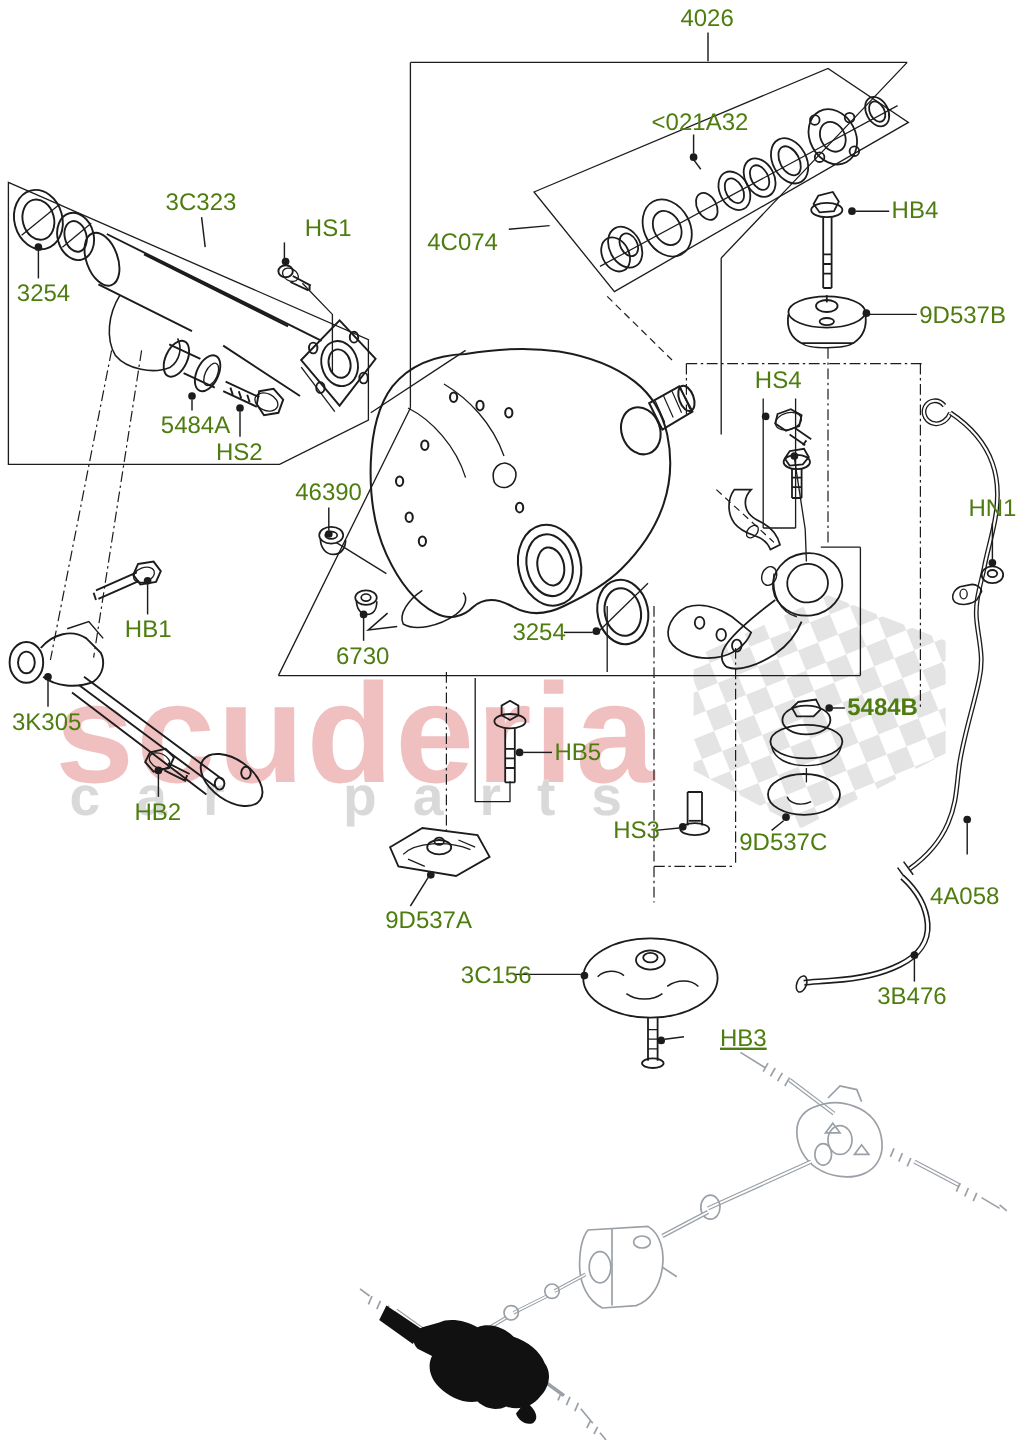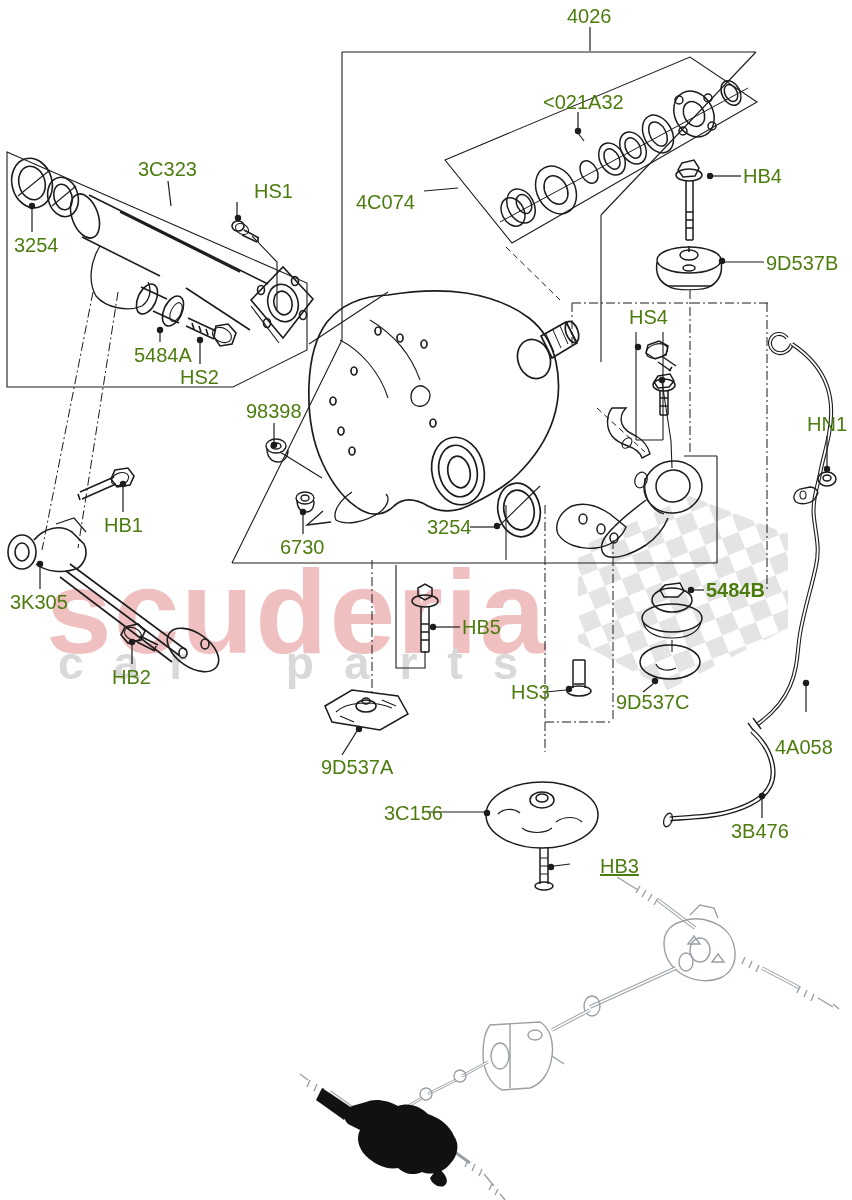--- a/index.html
+++ b/index.html
@@ -364,21 +364,21 @@
       <div class="label" style="left: 567px; top: 5px;">4026</div>
       <div class="label" style="left: 543px; top: 91px;">&lt;021A32</div>
       <div class="label" style="left: 356px; top: 180px; margin-top: 11px;">4C074</div>
       <div class="label" style="left: 743px; top: 165px;">HB4</div>
       <div class="label" style="left: 766px; top: 252px;">9D537B</div>
       <div class="label" style="left: 138px; top: 158px;">3C323</div>
       <div class="label" style="left: 222px; top: 180px; margin-left: 32px;">HS1</div>
       <div class="label" style="left: 14px; top: 234px;">3254</div>
       <div class="label" style="left: 134px; top: 344px;">5484A</div>
       <div class="label" style="left: 180px; top: 366px;">HS2</div>
-      <div class="label" style="left: 246px; top: 400px;">98398</div>
+      <div class="label" style="left: 246px; top: 400px;">46390</div>
       <div class="label" style="left: 104px; top: 514px;">HB1</div>
       <div class="label" style="left: 10px; top: 591px; text-align: center;">3K305</div>
       <div class="label" style="left: 112px; top: 666px;">HB2</div>
       <div class="label" style="left: 280px; top: 536px;">6730</div>
       <div class="label" style="left: 427px; top: 516px;">3254</div>
       <div class="label" style="left: 629px; top: 306px;">HS4</div>
       <div class="label" style="left: 807px; top: 413px;">HN1</div>
       <div class="label" style="left: 462px; top: 616px; text-align: right;">HB5</div>
       <div class="label" style="left: 511px; top: 681px;">HS3</div>
       <div class="label" style="left: 616px; top: 691px;">9D537C</div>

